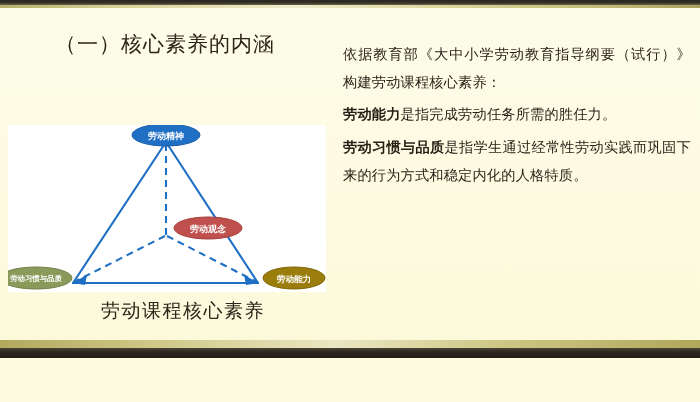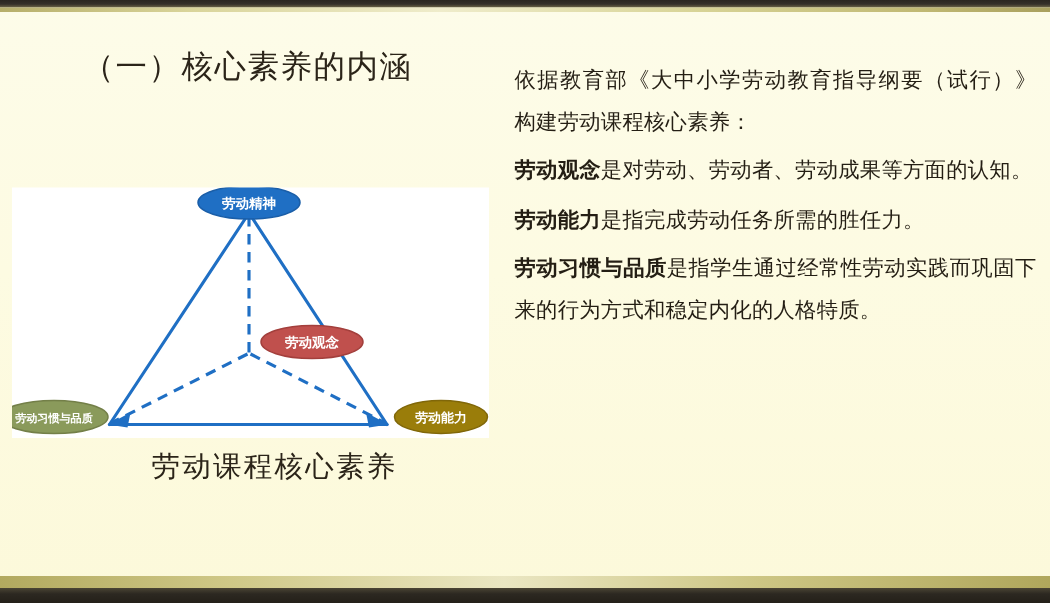--- a/index.html
+++ b/index.html
@@ -9,21 +9,21 @@
   body {
     width: 700px;
     height: 402px;
     overflow: hidden;
     font-family: "Liberation Sans", "DejaVu Sans", sans-serif;
     background: #fdfbe0;
   }
   #slide {
     position: relative;
     width: 700px;
-    height: 402px;
+    height: 358px;
     background: linear-gradient(180deg, #fdfce9 0%, #fdfbe2 45%, #fcf9da 100%);
     overflow: hidden;
   }
   
   .band-top {
     position: absolute;
     left: 0; top: 0;
     width: 700px; height: 5px;
     background: linear-gradient(180deg, #2a2620 0%, #353029 55%, #6d6547 100%);
   }
@@ -165,21 +165,20 @@
         <text class="node-label" x="286" y="154" font-size="8.6">劳动能力</text>
       </g>
 
     </svg>
   </div>
 
   <div class="caption">劳动课程核心素养</div>
 
   <div class="textcol">
     <p><span>依据教育部《大中小学劳动教育指导纲要（试行）》 构建劳动课程核心素养：</span></p>
-    <p><b>劳动观念</b><span>是对劳动、劳动者、劳动成果等方面的认知。</span></p>
     <p><b>劳动能力</b><span>是指完成劳动任务所需的胜任力。</span></p>
     <p><b>劳动习惯与品质</b><span>是指学生通过经常性劳动实践而巩固下来的行为方式和稳定内化的人格特质。</span></p>
   </div>
 
   <div class="band-bot-gold"></div>
   <div class="band-bot"></div>
 
 </div>
 
 </body></html>

